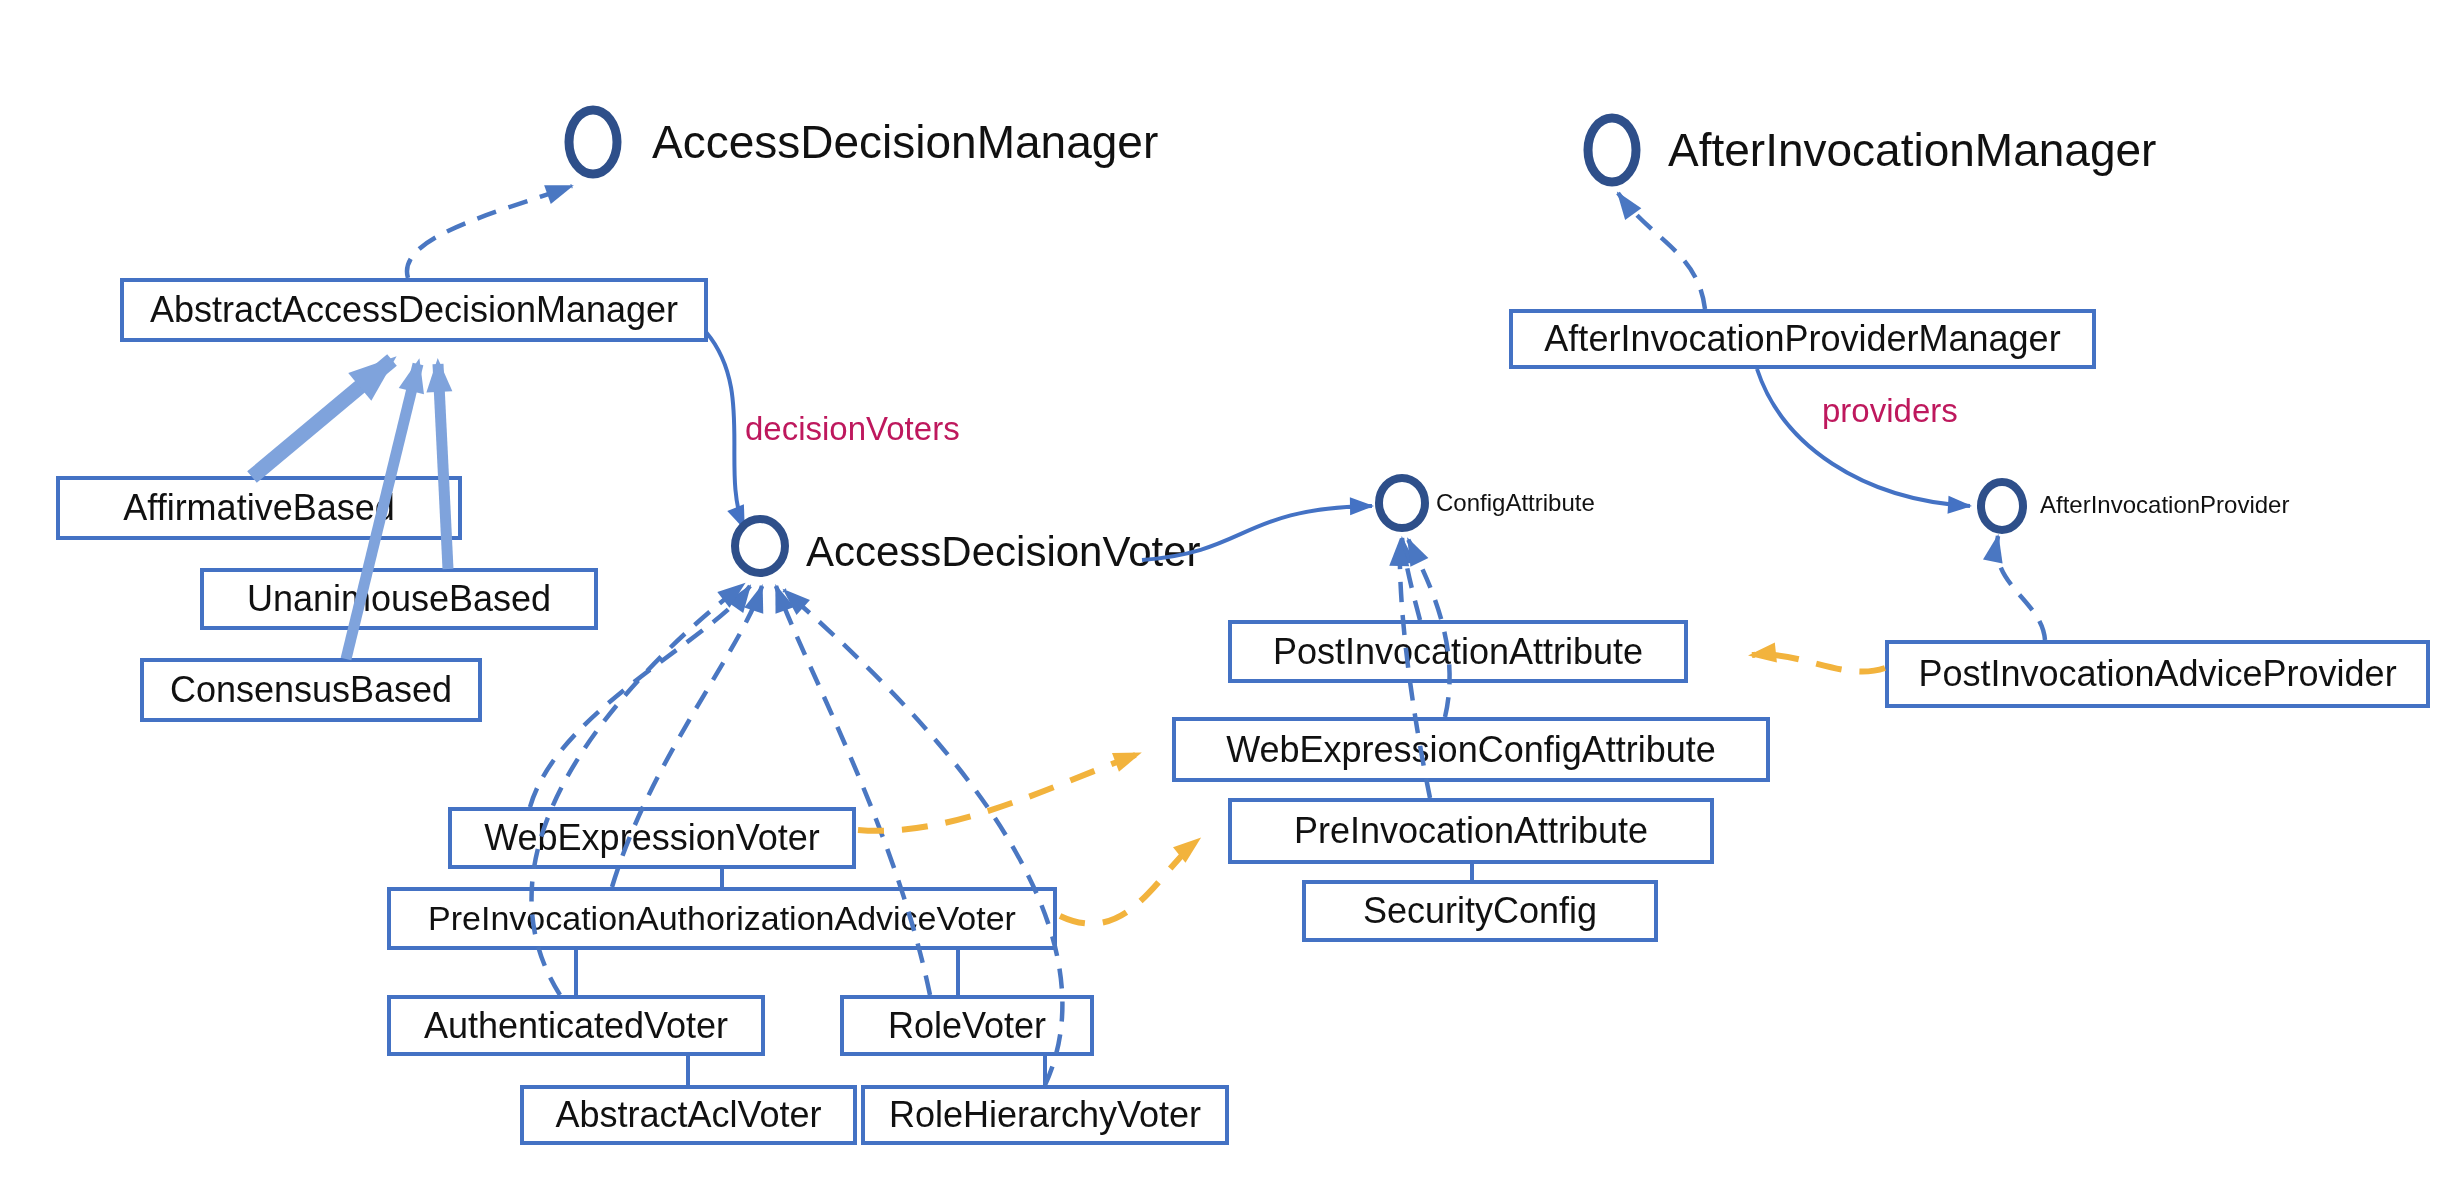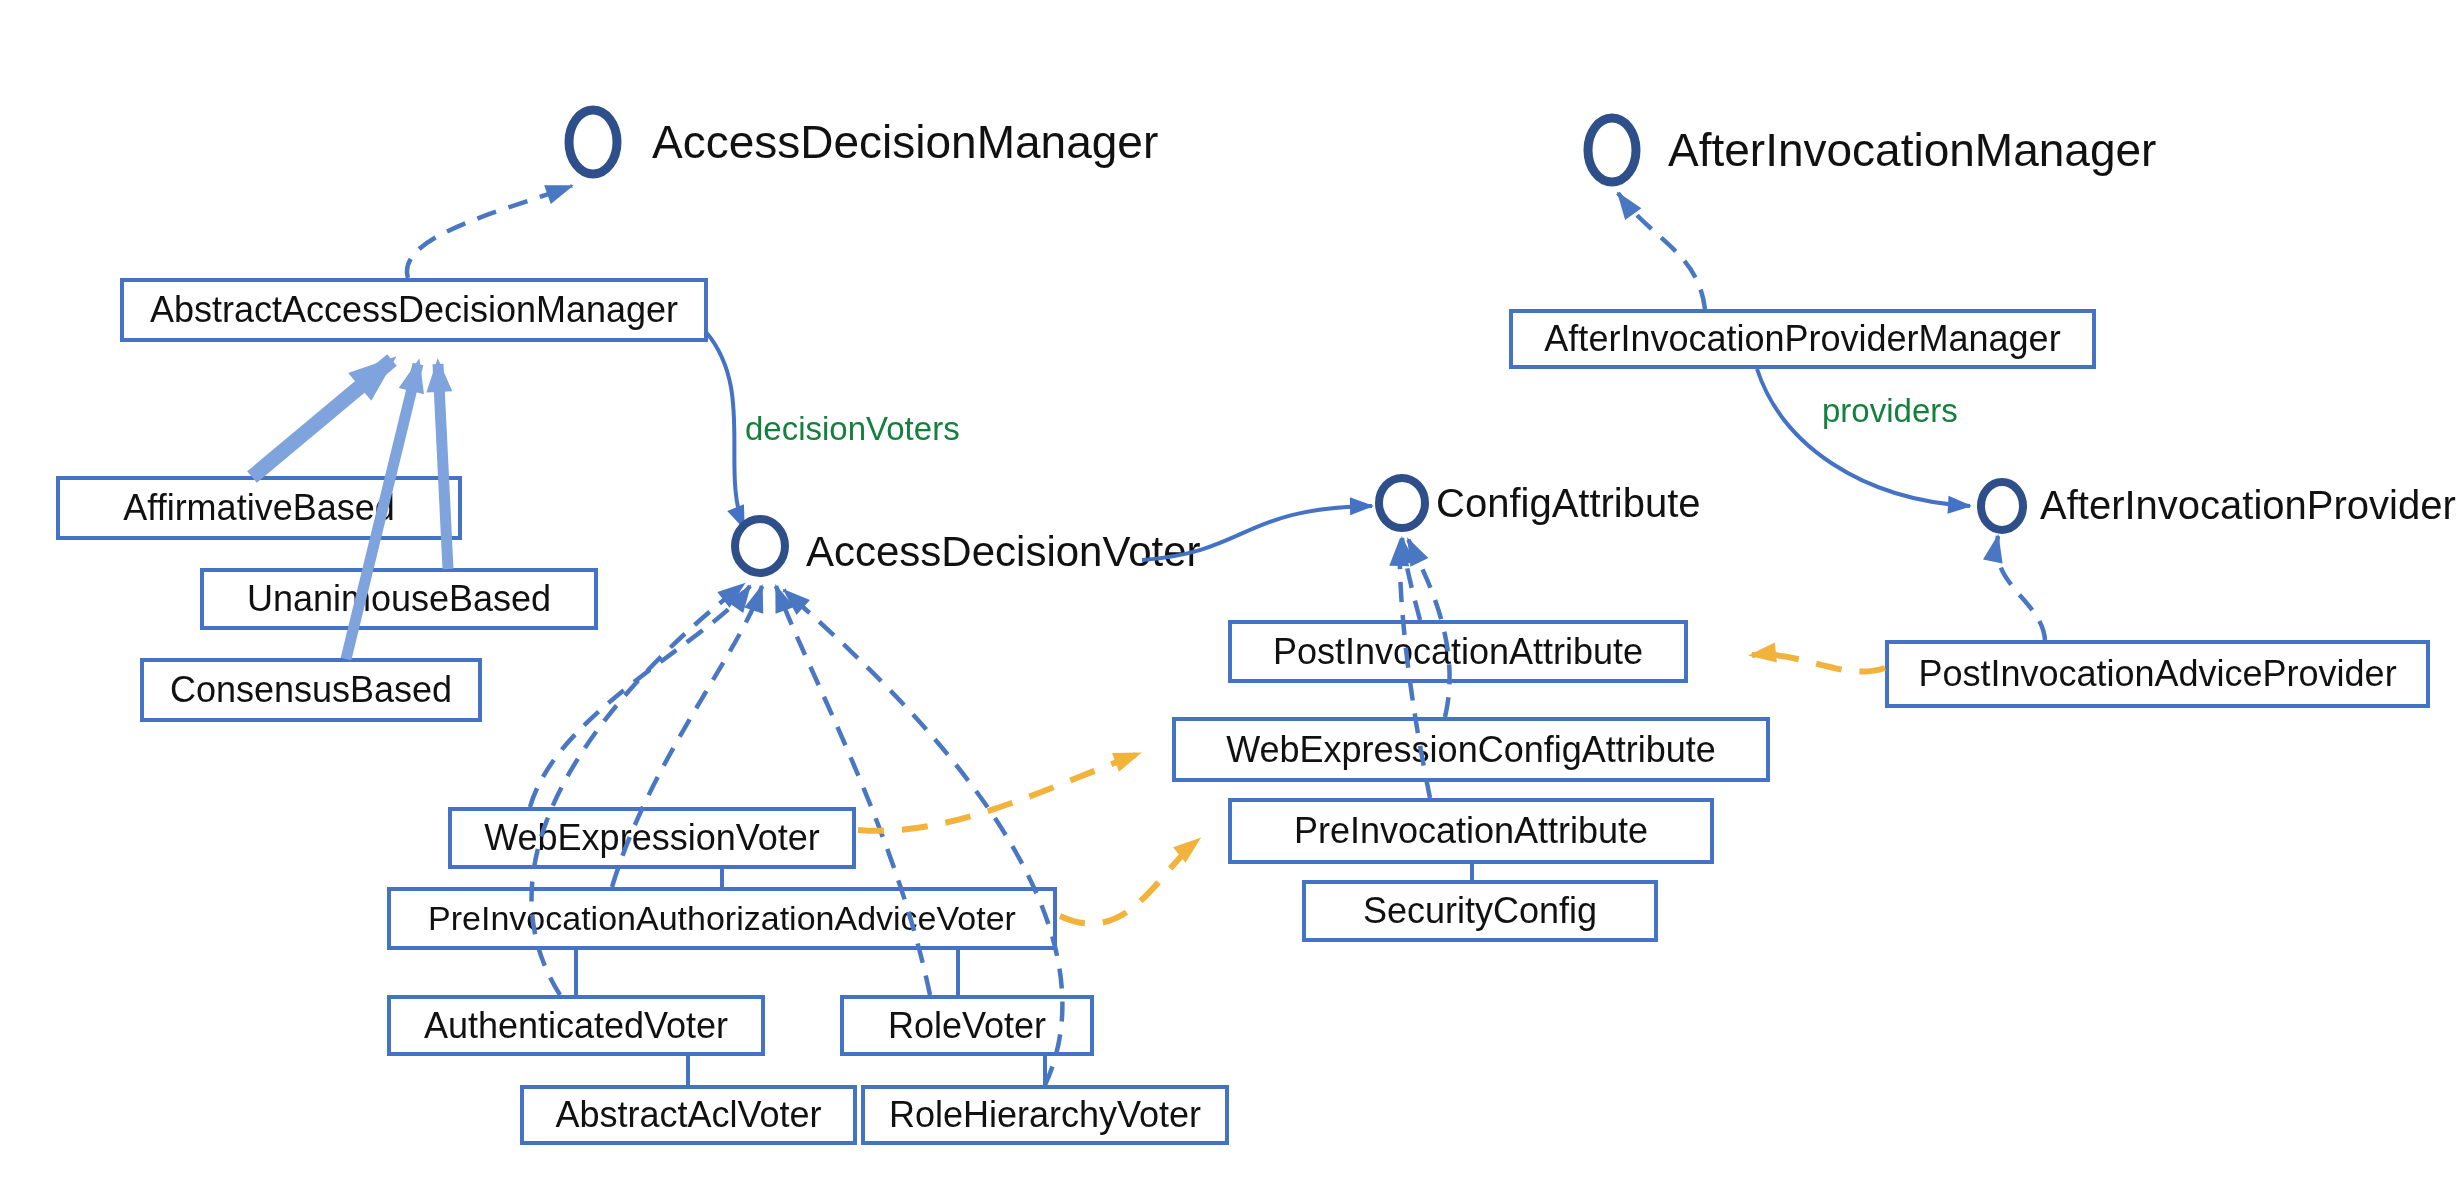--- a/index.html
+++ b/index.html
@@ -23,23 +23,23 @@
   }
   .cls-box.small{font-size:34px;}
   .iface-label{
     position:absolute;
     color:#111111;
     display:flex;align-items:center;
     z-index:1;white-space:nowrap;
   }
   .t-big{font-size:46px;}
   .t-med{font-size:42px;}
-  .t-sm{font-size:40px;justify-content:flex-end;}
+  .t-sm{font-size:24px;justify-content:flex-end;}
   .assoc-label{
-    position:absolute;color:#15803d;font-size:33px;z-index:1;white-space:nowrap;
+    position:absolute;color:#be185d;font-size:33px;z-index:1;white-space:nowrap;
   }
   svg.overlay{
     position:absolute;left:0;top:0;z-index:2;pointer-events:none;
   }
 </style>
 </head>
 <body>
 
 <div class="canvas">
 

